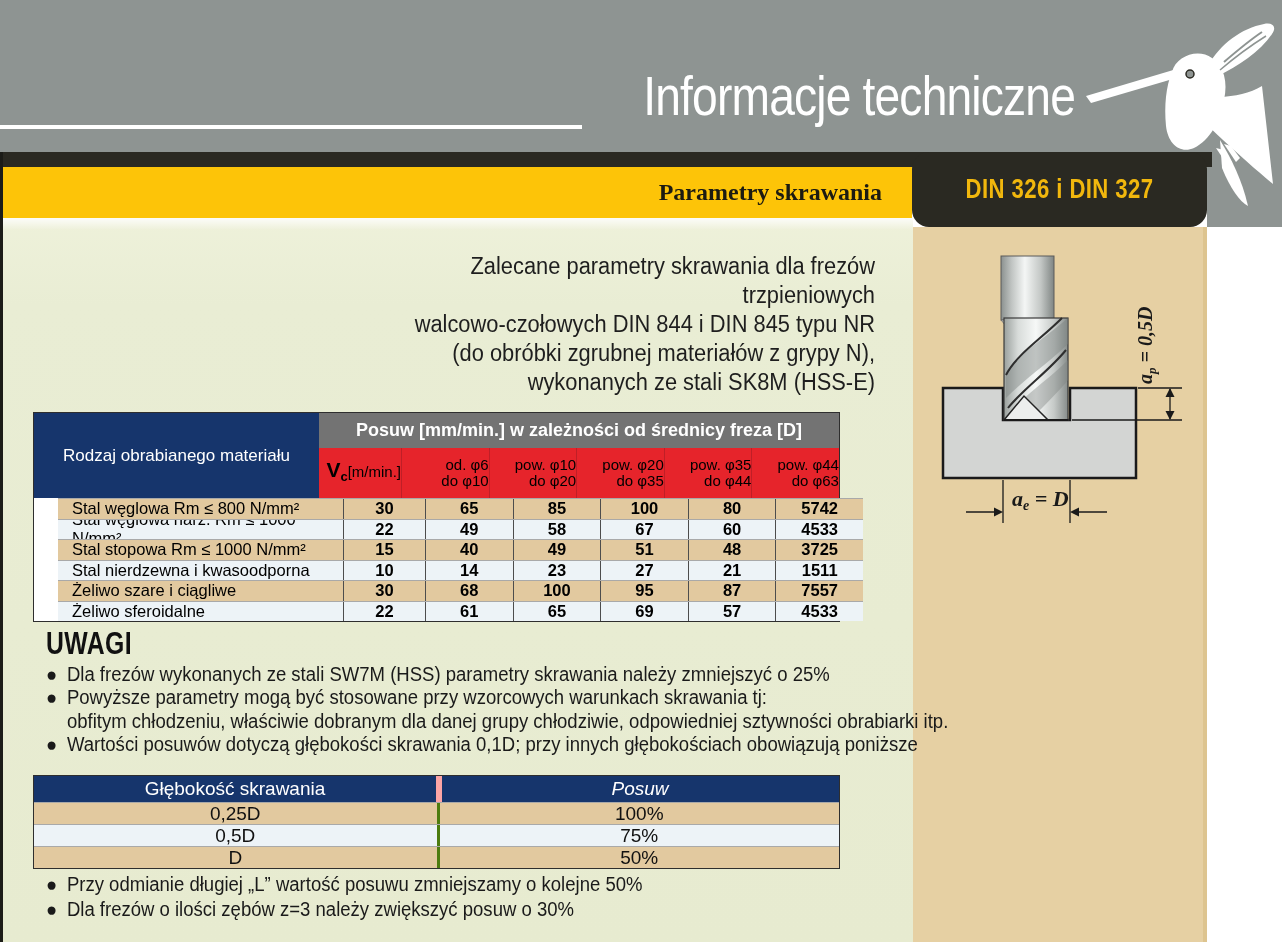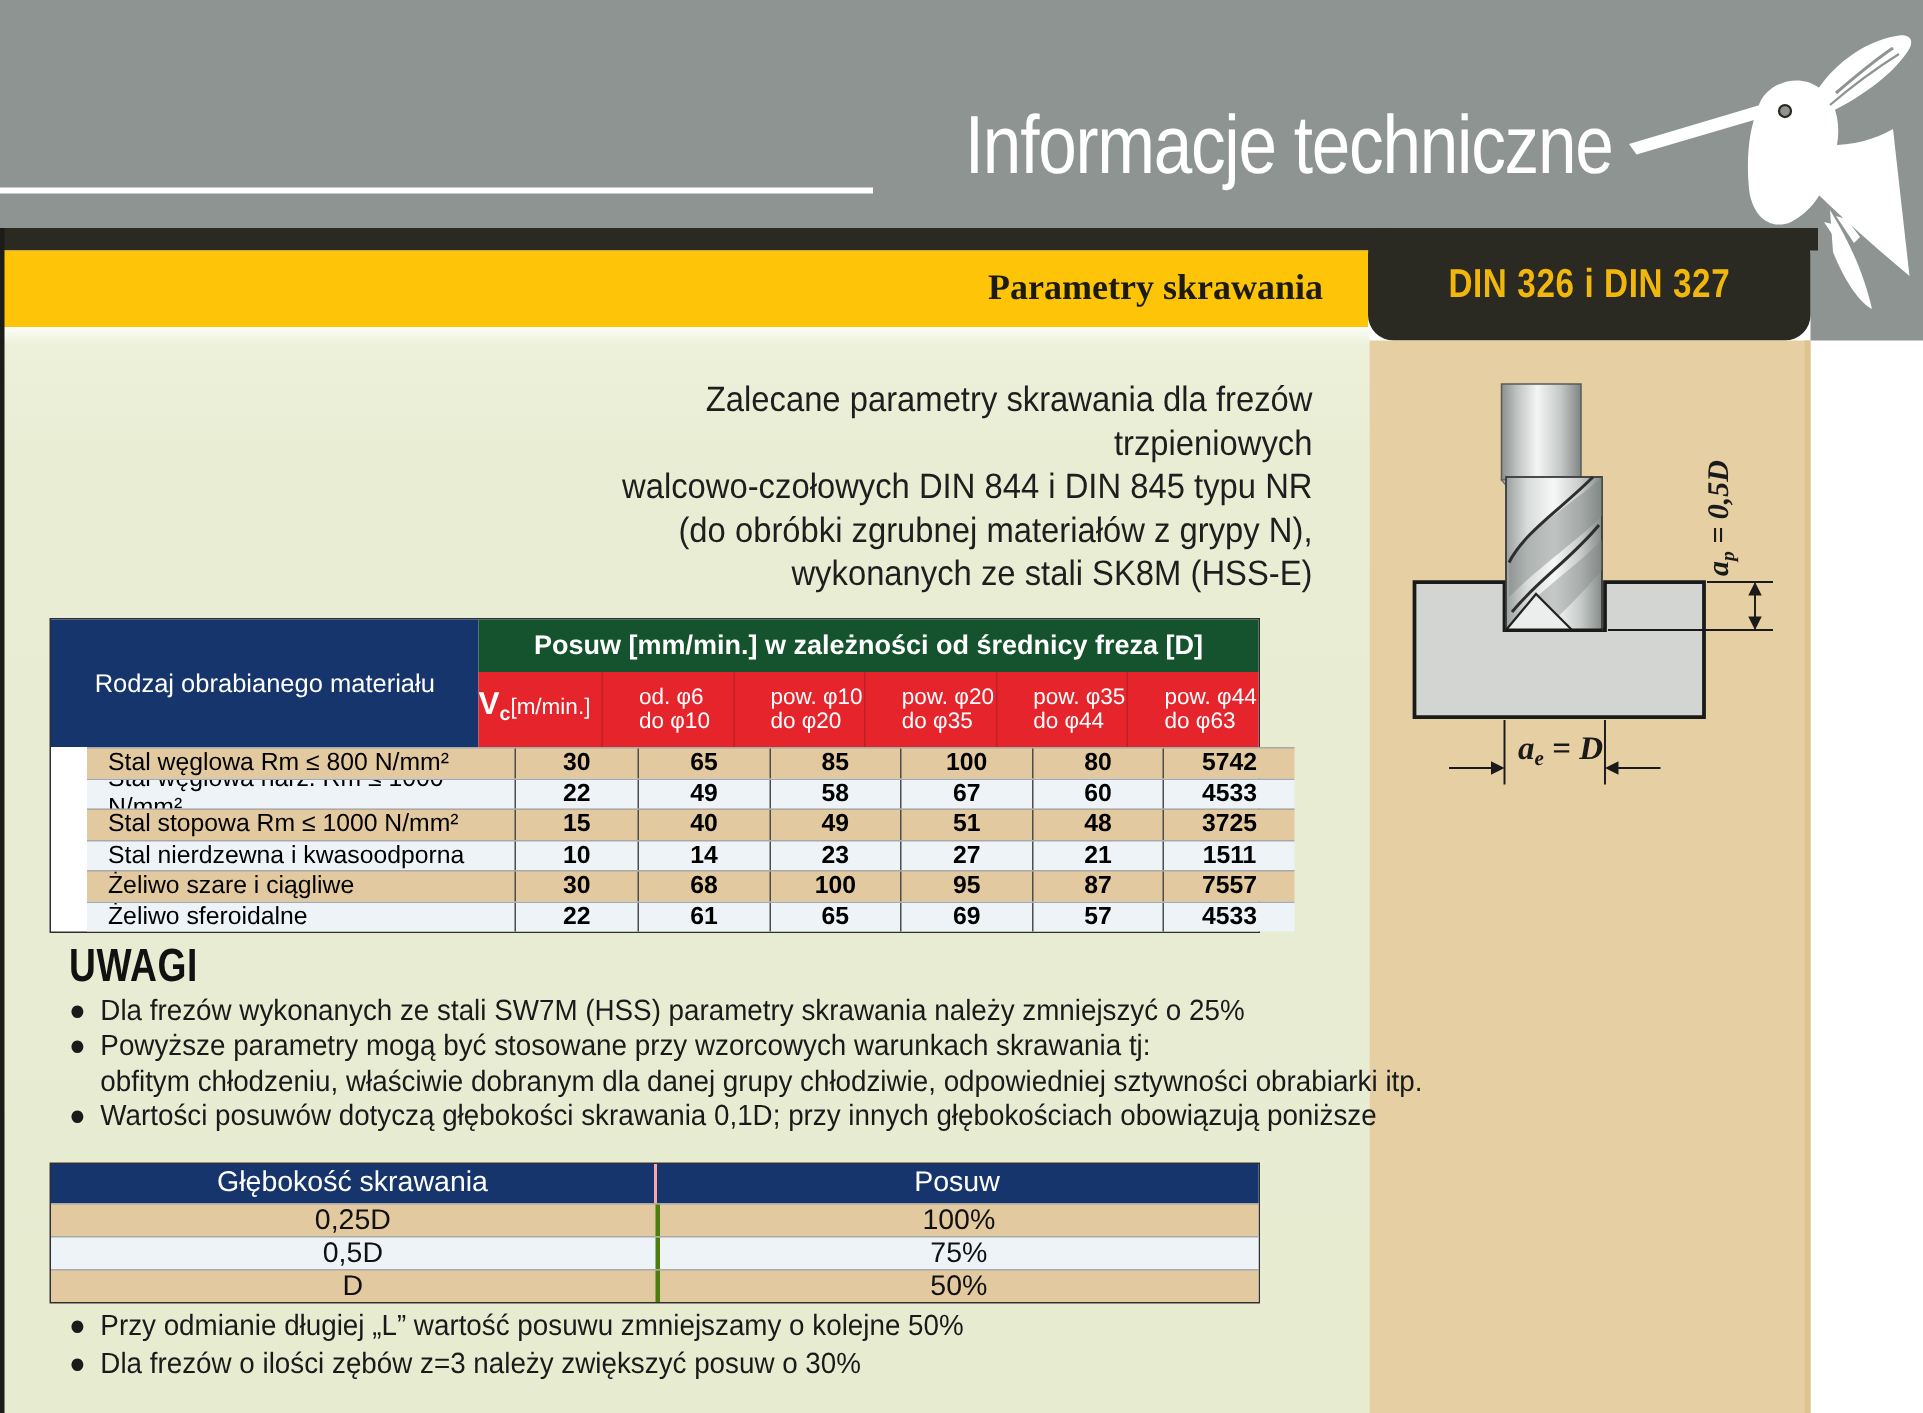--- a/index.html
+++ b/index.html
@@ -35,26 +35,26 @@
 
   
   #intro{left:320px;top:252px;width:555px;text-align:right;color:#1e1e1e;
       font-size:23.5px;line-height:29px;transform:scaleX(.93);transform-origin:100% 0;}
 
   
   #t1{left:33px;top:412px;width:805px;height:208px;border:1px solid #2e2e2e;
       box-sizing:content-box;background:#fff;}
   #t1-corner{left:0;top:0;width:285px;height:85px;background:#16356c;color:#fff;
       display:flex;align-items:center;justify-content:center;font-size:17px;}
-  #t1-span{left:285px;top:0;width:520px;height:35px;background:#14532d;color:#fff;
+  #t1-span{left:285px;top:0;width:520px;height:35px;background:#737373;color:#fff;
       display:flex;align-items:center;justify-content:center;font-weight:bold;font-size:18px;
       white-space:nowrap;}
   #t1-cols{left:285px;top:35px;width:520px;height:50px;background:#e6242b;display:flex;}
-  #t1-cols .hcell{display:flex;flex-direction:column;align-items:flex-start;justify-content:center;
-      color:#ffffff;font-size:15px;line-height:16px;text-align:center;box-sizing:border-box;}
+  #t1-cols .hcell{display:flex;flex-direction:column;align-items:flex-end;justify-content:center;
+      color:#000000;font-size:15px;line-height:16px;text-align:center;box-sizing:border-box;}
   #t1-cols .hcell + .hcell{border-left:1px solid #bf1f27;padding-left:24px;}
   .c-vc{width:82px;} .c-v{width:87.6px;} .c-mat{width:285px;}
   #vc-v{font-weight:bold;font-size:21px;} #vc-sub{font-weight:bold;font-size:13px;vertical-align:sub;}
   #vc-unit{font-size:15px;}
   #t1-body{left:0;top:85px;width:805px;height:101px;padding-left:24px;}
   .t1-row{display:flex;height:20.5px;border-top:1px solid #a9a9a9;box-sizing:border-box;}
   .t1-row .cell{box-sizing:border-box;display:flex;align-items:center;justify-content:center;
       font-size:16.5px;overflow:hidden;}
   .t1-row .cell + .cell{border-left:1px solid #4d4d4d;}
   .t1-row .mat{justify-content:flex-start;padding-left:14px;transform-origin:0 50%;}
@@ -68,21 +68,21 @@
   .bullet-line{position:relative;padding-left:22px;transform:scaleX(.95);transform-origin:0 0;
       white-space:nowrap;}
   .bullet-line .dot{position:absolute;left:0;top:0;}
   .cont{padding-left:22px;}
 
   
   #t2{left:33px;top:775px;width:805px;border:1px solid #2e2e2e;background:#fff;}
   #t2-head{display:flex;height:26px;background:#16356c;color:#fff;}
   #t2-head .hc{width:402px;display:flex;align-items:center;justify-content:center;
       font-size:19px;box-sizing:border-box;}
-  #t2-head .hc + .hc{border-left:2px solid #fca5a5;}
+  #t2-head .hc + .hc{border-left:6px solid #fca5a5;font-style:italic;}
   .t2-row{display:flex;height:22px;border-top:1px solid #a9a9a9;box-sizing:border-box;}
   .t2-row .cell{width:402.5px;display:flex;align-items:center;justify-content:center;
       font-size:19px;color:#111;box-sizing:border-box;}
   .t2-row .cell + .cell{border-left:3px solid #4d7c0f;}
 
   
   #footnotes{left:46px;top:872px;width:820px;color:#1a1a1a;font-size:19.5px;line-height:24.5px;}
 
   
   #diagram-svg{left:913px;top:230px;}

